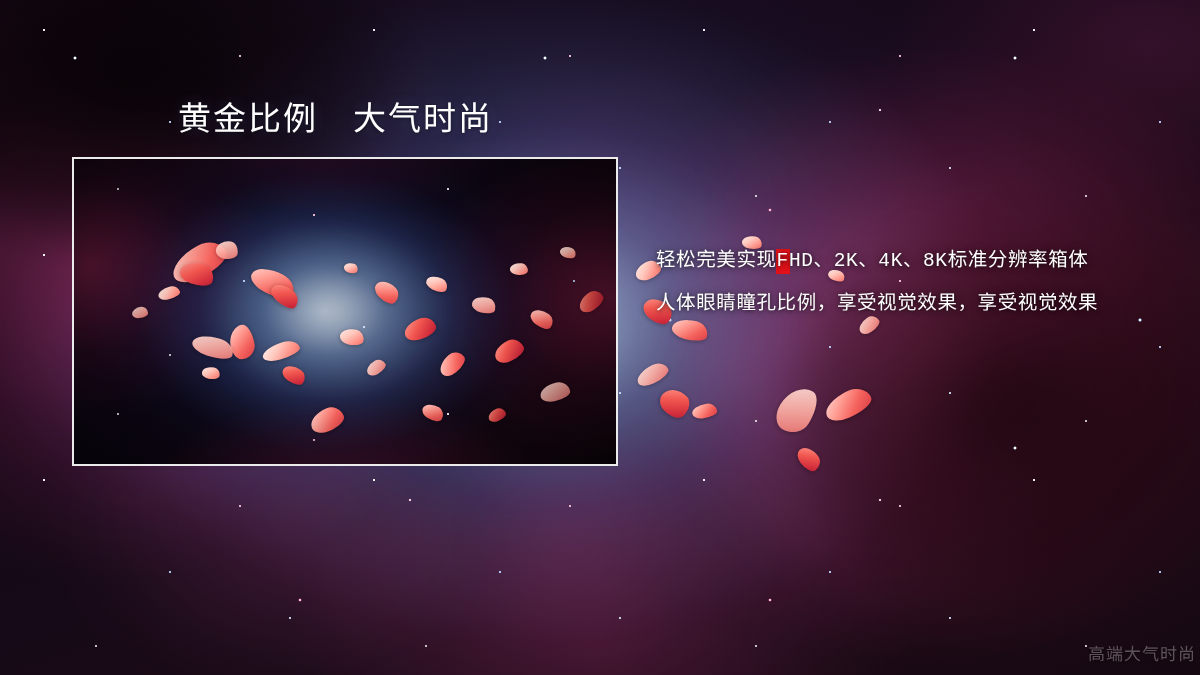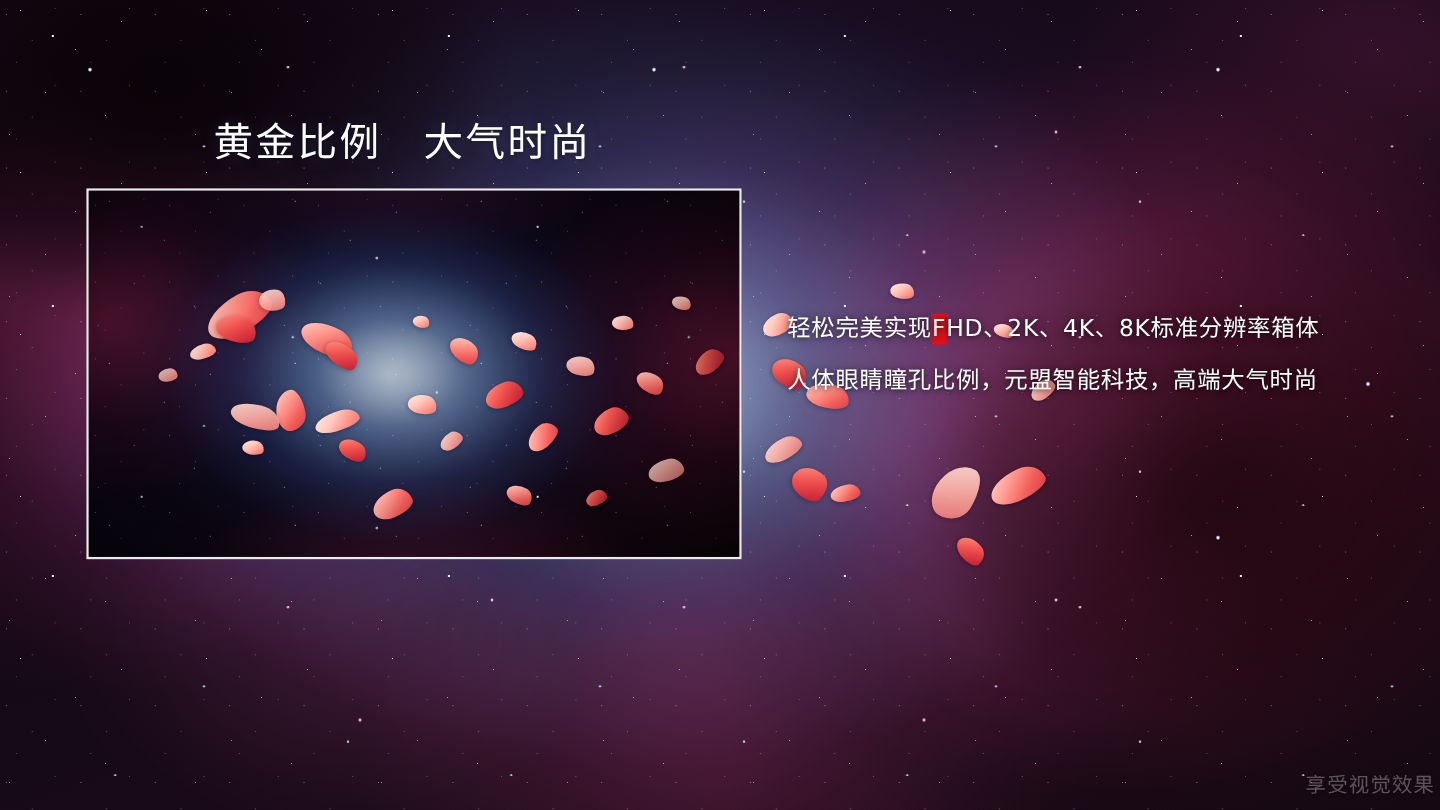--- a/index.html
+++ b/index.html
@@ -226,22 +226,23 @@
     font-size: 33px;
     line-height: 1.25;
     color: #ffffff;
     letter-spacing: 2px;
     white-space: pre;
     text-shadow: 0 1px 5px rgba(0,0,0,0.55), 0 0 14px rgba(130,160,255,0.22);
   }
   .body-text {
     position: absolute;
     left: 656px;
-    top: 252px;
+    top: 240px;
     width: 520px;
+    font-family: Liberation Mono, monospace;
   }
   .body-line {
     color: #ffffff;
     font-size: 19.5px;
     line-height: 43px;
     letter-spacing: 0.6px;
     white-space: pre;
     text-shadow: 0 1px 4px rgba(0,0,0,0.60), 0 0 10px rgba(0,0,0,0.35);
   }
   .hl {
@@ -339,18 +340,18 @@
           <div class="petal pale" style="left: 270px; top: 104px; width: 14px; height: 10px; transform: rotate(18deg);"></div>
           <div class="petal" style="left: 348px; top: 246px; width: 22px; height: 15px; transform: rotate(30deg);"></div>
           <div class="petal deep" style="left: 414px; top: 250px; width: 18px; height: 12px; transform: rotate(-20deg);"></div>
         </div>
       <div class="frame-vig"></div>
     </div>
   </div>
 
   <div class="body-text">
     <div class="body-line"><span>轻松完美实现</span><span class="hl">F</span><span>HD、2K、4K、8K标准分辨率箱体</span></div>
-    <div class="body-line">人体眼睛瞳孔比例，元盟智能科技，高端大气时尚</div>
+    <div class="body-line">人体眼睛瞳孔比例，享受视觉效果，享受视觉效果</div>
   </div>
 
-  <div class="watermark">享受视觉效果</div>
+  <div class="watermark">高端大气时尚</div>
 
 </div>
 
 </body></html>

